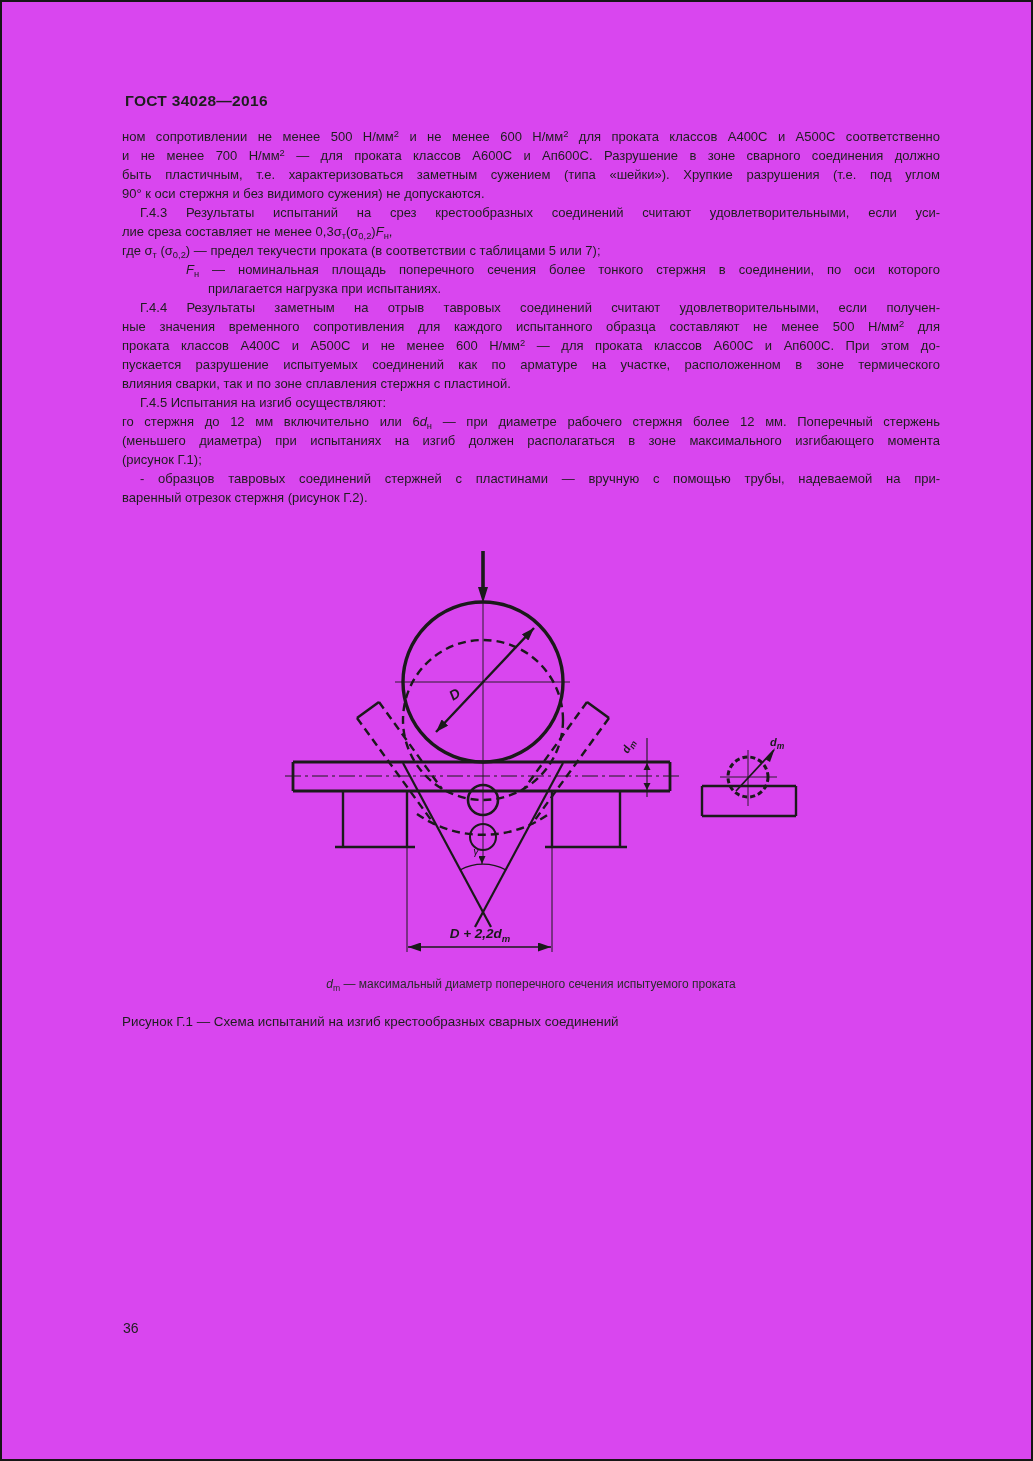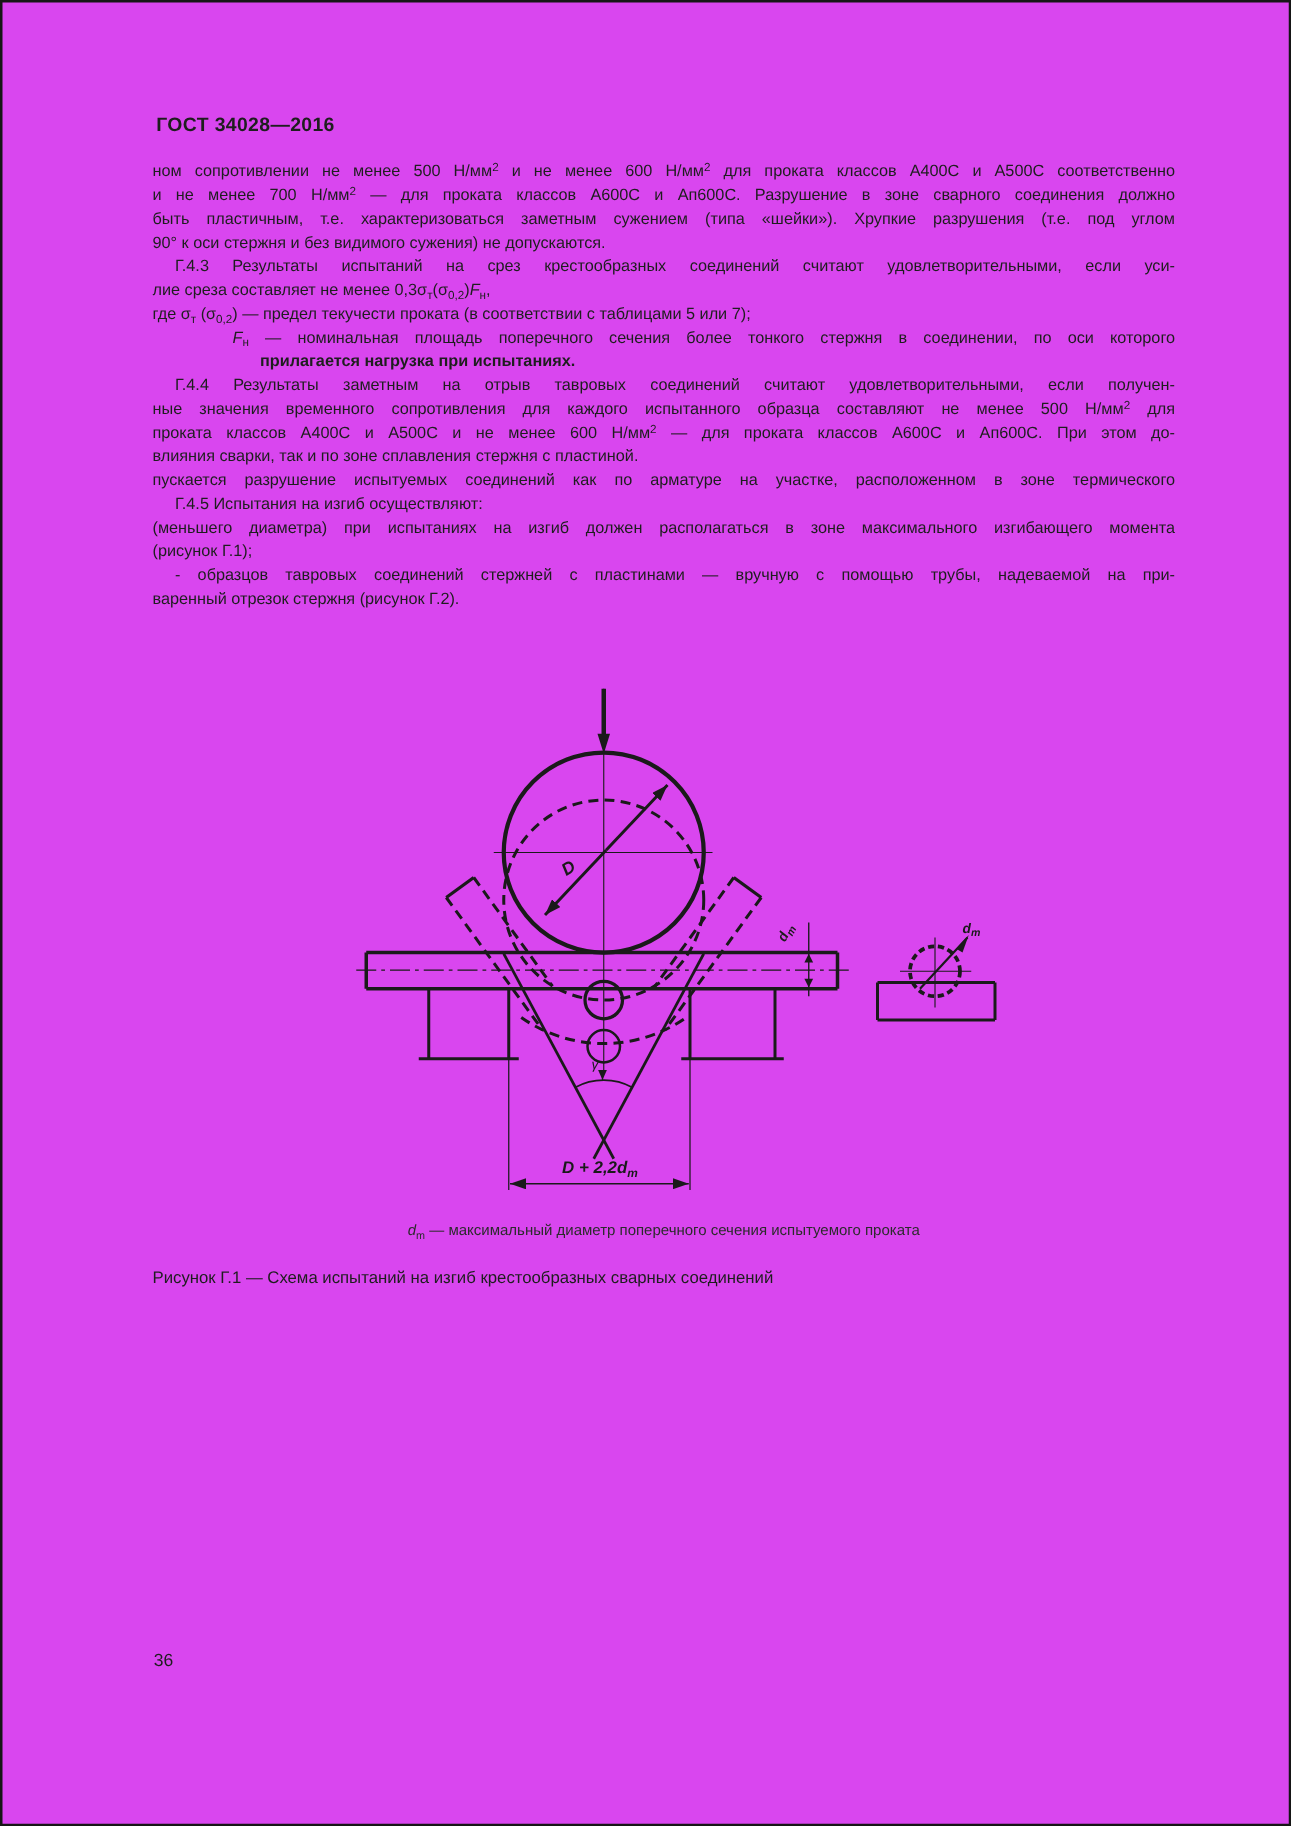--- a/index.html
+++ b/index.html
@@ -32,27 +32,28 @@
 
   <div class="body-text">
       <div class="tline"><span>ном сопротивлении не менее 500 Н/мм</span><span class="sup">2</span><span> и не менее 600 Н/мм</span><span class="sup">2</span><span> для проката классов А400С и А500С соответственно</span></div>
       <div class="tline"><span>и не менее 700 Н/мм</span><span class="sup">2</span><span> — для проката классов А600С и Ап600С. Разрушение в зоне сварного соединения должно</span></div>
       <div class="tline"><span>быть пластичным, т.е. характеризоваться заметным сужением (типа «шейки»). Хрупкие разрушения (т.е. под углом</span></div>
       <div class="tline end"><span>90° к оси стержня и без видимого сужения) не допускаются.</span></div>
       <div class="tline" style="padding-left: 18px;"><span>Г.4.3 Результаты испытаний на срез крестообразных соединений считают удовлетворительными, если уси-</span></div>
       <div class="tline end"><span>лие среза составляет не менее 0,3σ</span><span class="sub">т</span><span>(σ</span><span class="sub">0,2</span><span>)</span><span class="i">F</span><span class="sub">н</span><span>,</span></div>
       <div class="tline end"><span>где σ</span><span class="sub">т</span><span> (σ</span><span class="sub">0,2</span><span>) — предел текучести проката (в соответствии с таблицами 5 или 7);</span></div>
       <div class="tline" style="padding-left: 64px;"><span class="i">F</span><span class="sub">н</span><span> — номинальная площадь поперечного сечения более тонкого стержня в соединении, по оси которого</span></div>
-      <div class="tline end" style="padding-left: 86px; font-weight: bold;"><span>прилагается нагрузка при испытаниях.</span></div>
+      <div class="tline end" style="padding-left: 86px;"><span>прилагается нагрузка при испытаниях.</span></div>
       <div class="tline" style="padding-left: 18px;"><span>Г.4.4 Результаты заметным на отрыв тавровых соединений считают удовлетворительными, если получен-</span></div>
       <div class="tline"><span>ные значения временного сопротивления для каждого испытанного образца составляют не менее 500 Н/мм</span><span class="sup">2</span><span> для</span></div>
       <div class="tline"><span>проката классов А400С и А500С и не менее 600 Н/мм</span><span class="sup">2</span><span> — для проката классов А600С и Ап600С. При этом до-</span></div>
+      <div class="tline"><span>пускается разрушение испытуемых соединений как по арматуре на участке, расположенном в зоне термического</span></div>
       <div class="tline end"><span>влияния сварки, так и по зоне сплавления стержня с пластиной.</span></div>
-      <div class="tline"><span>пускается разрушение испытуемых соединений как по арматуре на участке, расположенном в зоне термического</span></div>
       <div class="tline end" style="padding-left: 18px;"><span>Г.4.5 Испытания на изгиб осуществляют:</span></div>
+      <div class="tline"><span>го стержня до 12 мм включительно или 6</span><span class="i">d</span><span class="sub">н</span><span> — при диаметре рабочего стержня более 12 мм. Поперечный стержень</span></div>
       <div class="tline"><span>(меньшего диаметра) при испытаниях на изгиб должен располагаться в зоне максимального изгибающего момента</span></div>
       <div class="tline end"><span>(рисунок Г.1);</span></div>
       <div class="tline" style="padding-left: 18px;"><span>- образцов тавровых соединений стержней с пластинами — вручную с помощью трубы, надеваемой на при-</span></div>
       <div class="tline end"><span>варенный отрезок стержня (рисунок Г.2).</span></div>
     </div>
 
   <svg class="fig" viewBox="0 0 570 410">
     <defs>
       <marker id="ah" markerUnits="userSpaceOnUse" markerWidth="14" markerHeight="9" refX="13" refY="4.5" orient="auto">
         <path d="M0,0 L13,4.5 L0,9 z" fill="#1a1a1a"></path>

